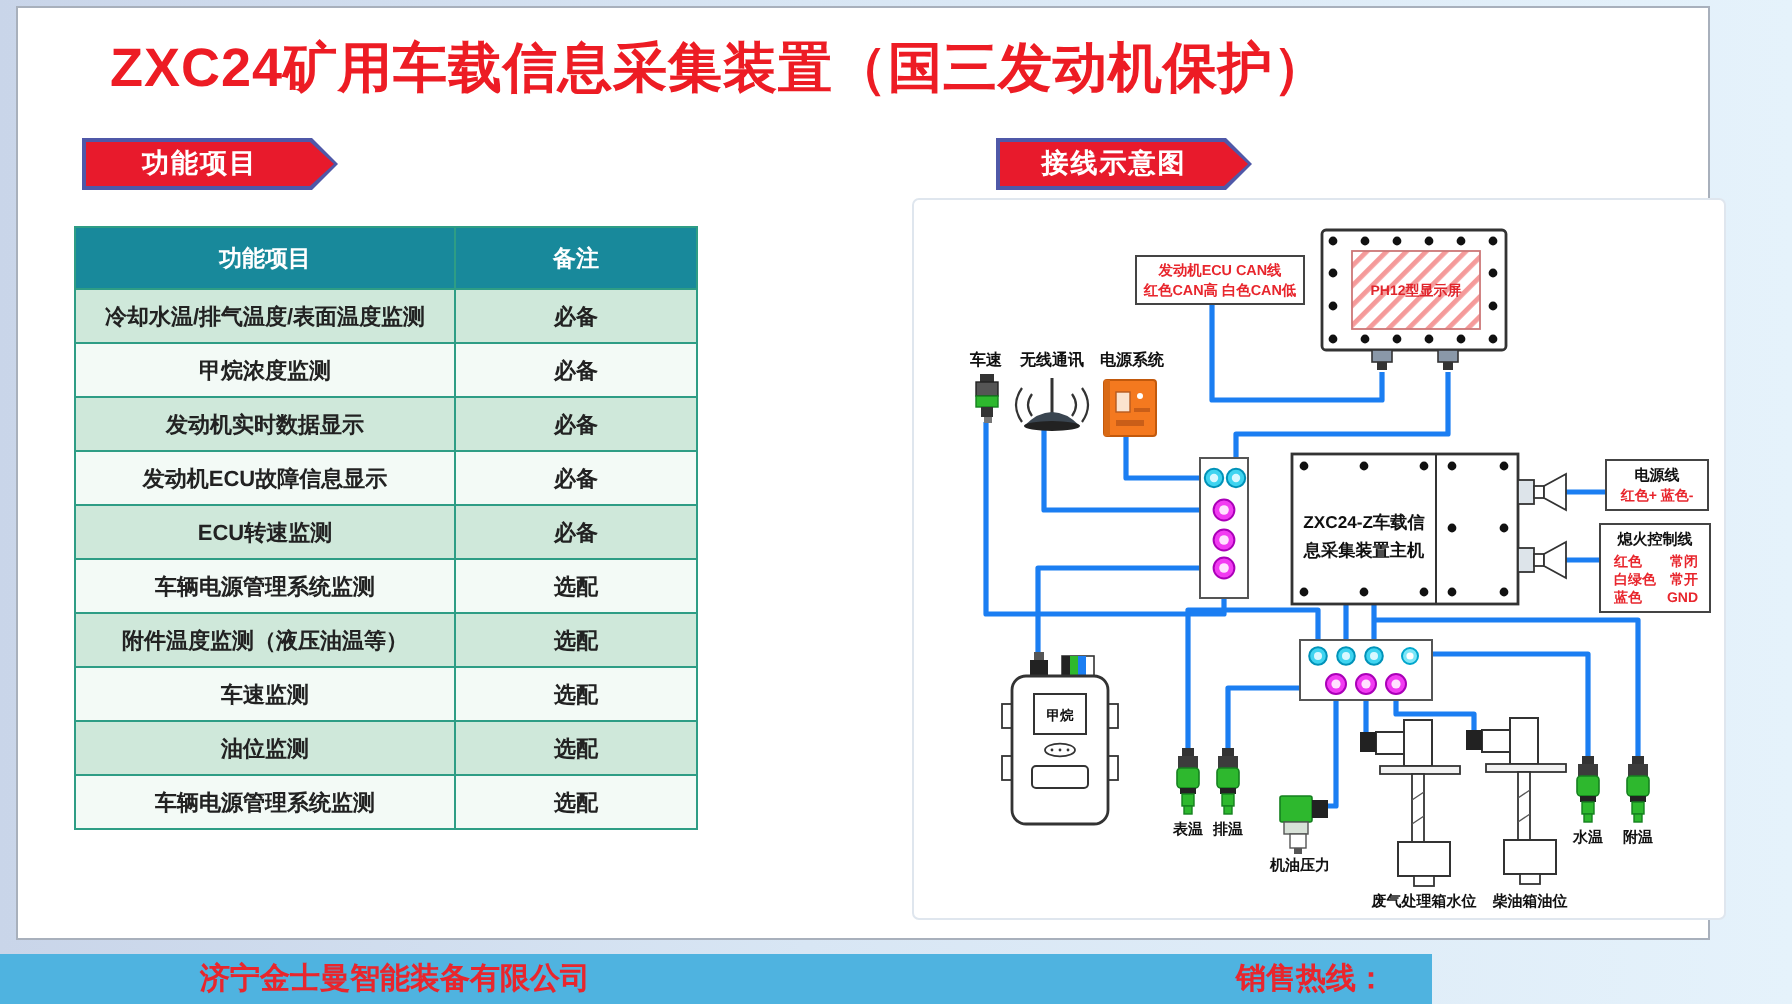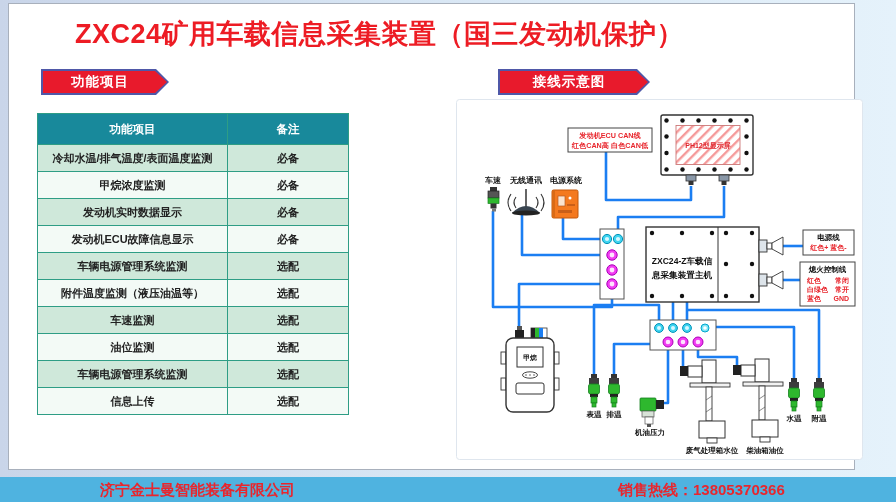--- a/index.html
+++ b/index.html
@@ -9,57 +9,56 @@
     background:linear-gradient(90deg,#c9d5e9 0%,#d8e6f4 45%,#e5f2fb 100%);
   }
   .card{
     position:absolute;left:8px;top:3px;width:847px;height:467px;
     background:#ffffff;border:1px solid #a8b0bc;box-sizing:border-box;
   }
   .page-title{
     position:absolute;left:46px;top:12px;
     font-size:27px;font-weight:bold;color:#ED1C24;letter-spacing:0.5px;
     white-space:nowrap;
-    margin-left:20px;
   }
   .banner{
     position:absolute;width:128px;height:26px;
     clip-path:polygon(0 0,calc(100% - 13px) 0,100% 50%,calc(100% - 13px) 100%,0 100%);
     background:#4F58A8;
   }
   .banner .inner{
     position:absolute;left:2px;top:2px;right:2px;bottom:2px;
     clip-path:polygon(0 0,calc(100% - 12px) 0,100% 50%,calc(100% - 12px) 100%,0 100%);
     background:#E81A2C;color:#fff;font-size:13.5px;font-weight:bold;
     display:flex;align-items:center;justify-content:center;padding-right:10px;box-sizing:border-box;
     letter-spacing:1px;
   }
   .banner-left{left:32px;top:65px;}
-  .banner-right{left:489px;top:65px;padding-left:24px;}
+  .banner-right{left:489px;top:65px;}
   table.func{
     position:absolute;left:28px;top:109px;width:312px;
     border-collapse:collapse;table-layout:fixed;
   }
   table.func th{
     background:#18899B;color:#ffffff;font-size:11.5px;font-weight:bold;
     height:28px;border:1px solid #2E9D85;
   }
   table.func th.col-name{width:187px;}
   table.func td{
     border:1px solid #2E9D85;height:26px;text-align:center;
     font-size:11px;font-weight:bold;color:#222;padding:0 2px;
   }
   table.func tbody tr:nth-child(odd){background:#CFE8DA;}
   table.func tbody tr:nth-child(even){background:#F3FAF6;}
   td.remark-optional{color:#F03030;}
   td.remark-required{color:#111;}
   .diagram-wrap{position:absolute;left:447px;top:89px;width:372px;height:374px;}
   svg text{font-family:"Liberation Sans","DejaVu Sans",sans-serif;}
   .footer{
-    position:absolute;left:0;bottom:0;width:896px;height:25px;
+    position:absolute;left:0;bottom:0;width:716px;height:25px;
     background:#4FB3E0;color:#E8262D;font-size:15px;font-weight:bold;line-height:25px;
   }
   .footer .company{position:absolute;left:100px;}
   .footer .hotline{position:absolute;left:618px;}
 </style>
 </head>
 <body>
 
 <div class="card">
 
@@ -90,41 +89,41 @@
         </tr>
         <tr>
           <td>发动机实时数据显示</td>
           <td class="remark-required">必备</td>
         </tr>
         <tr>
           <td>发动机ECU故障信息显示</td>
           <td class="remark-required">必备</td>
         </tr>
         <tr>
+          <td>ECU转速监测</td>
+          <td class="remark-required">必备</td>
+        </tr>
+        <tr>
           <td>车辆电源管理系统监测</td>
           <td class="remark-optional">选配</td>
         </tr>
         <tr>
           <td>附件温度监测（液压油温等）</td>
           <td class="remark-optional">选配</td>
         </tr>
         <tr>
           <td>车速监测</td>
           <td class="remark-optional">选配</td>
         </tr>
         <tr>
           <td>油位监测</td>
           <td class="remark-optional">选配</td>
         </tr>
         <tr>
           <td>车辆电源管理系统监测</td>
-          <td class="remark-optional">选配</td>
-        </tr>
-        <tr>
-          <td>信息上传</td>
           <td class="remark-optional">选配</td>
         </tr>
       </tbody>
   </table>
 
   <div class="diagram-wrap">
   <svg viewBox="0 0 440 372" width="440" height="374">
     <defs>
       <pattern id="redhatch" width="7" height="7" patternUnits="userSpaceOnUse" patternTransform="rotate(45)">
         <rect width="7" height="7" fill="#ffffff"></rect>

